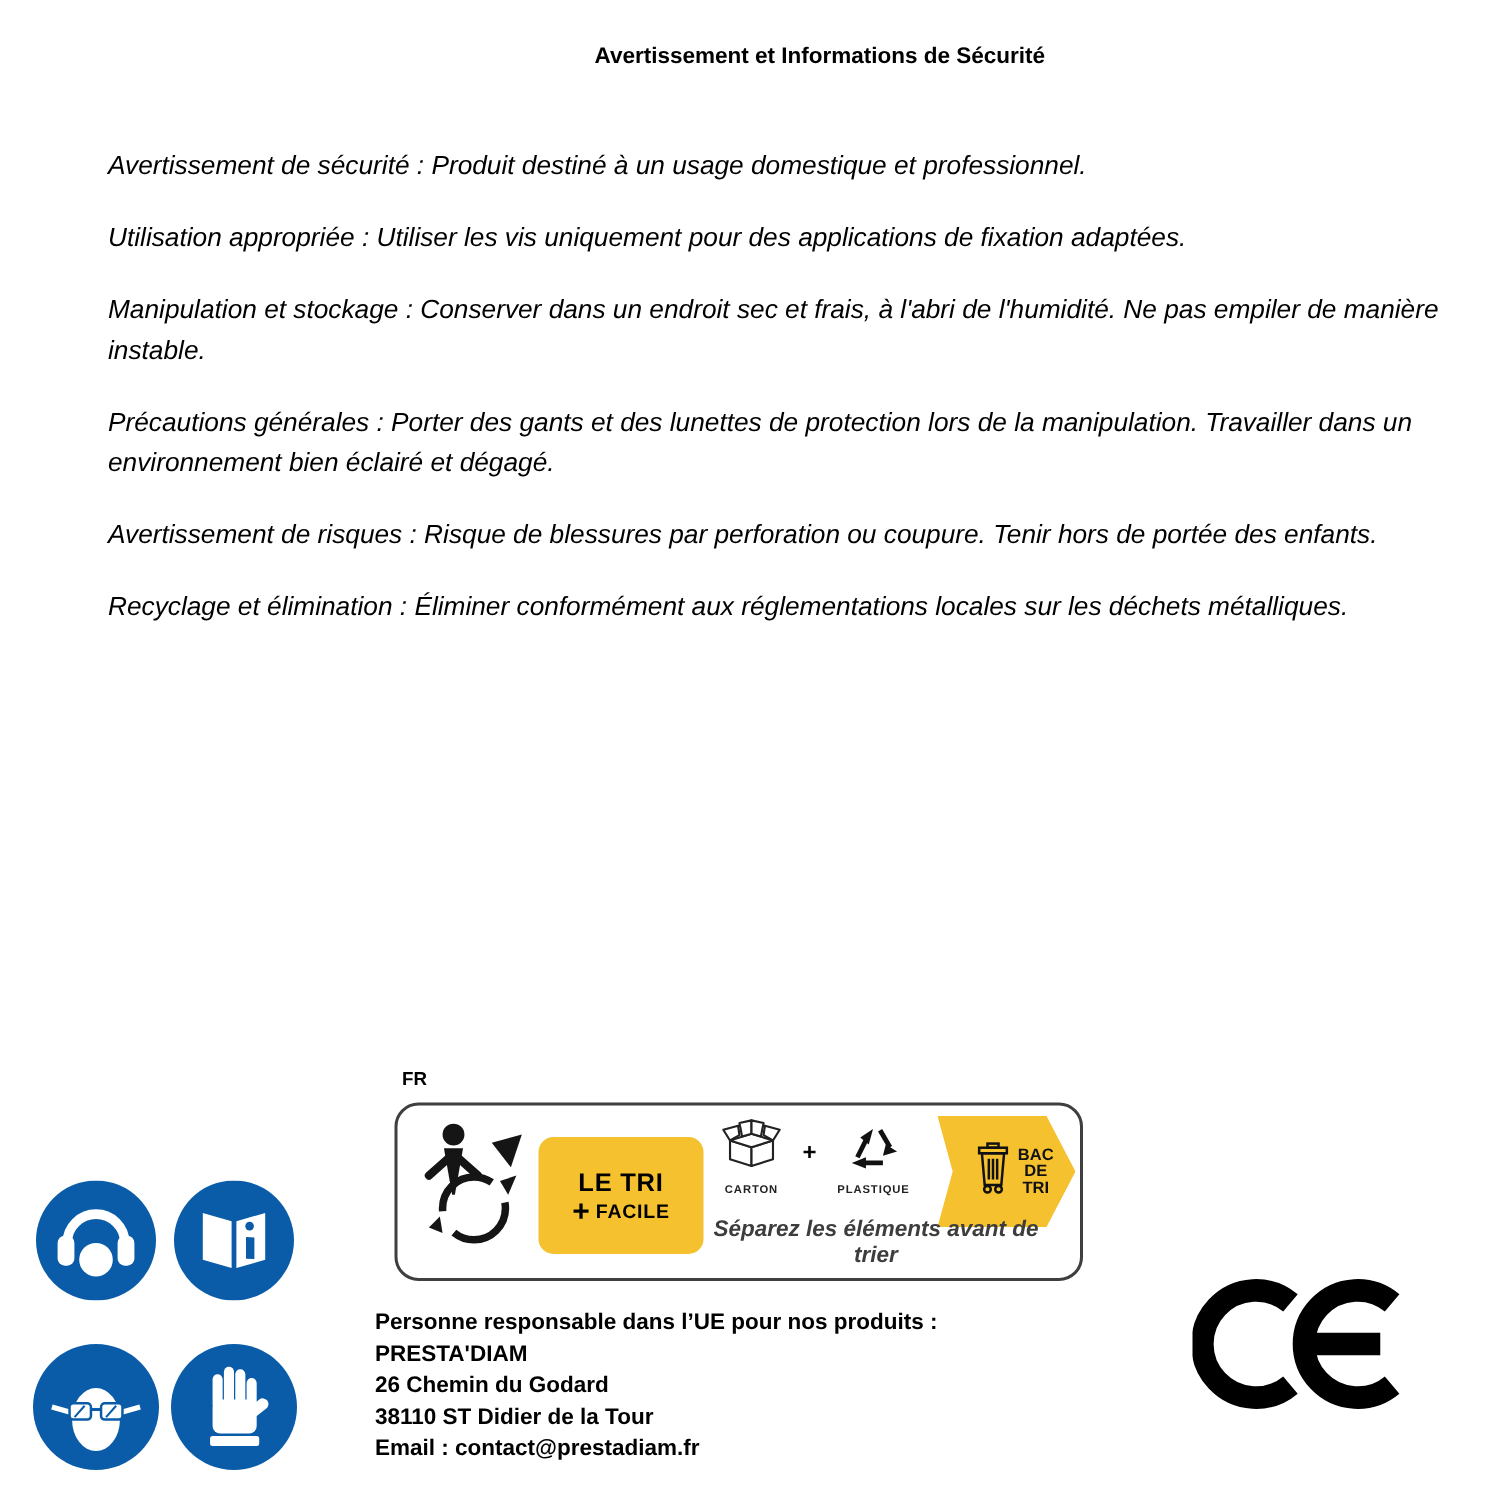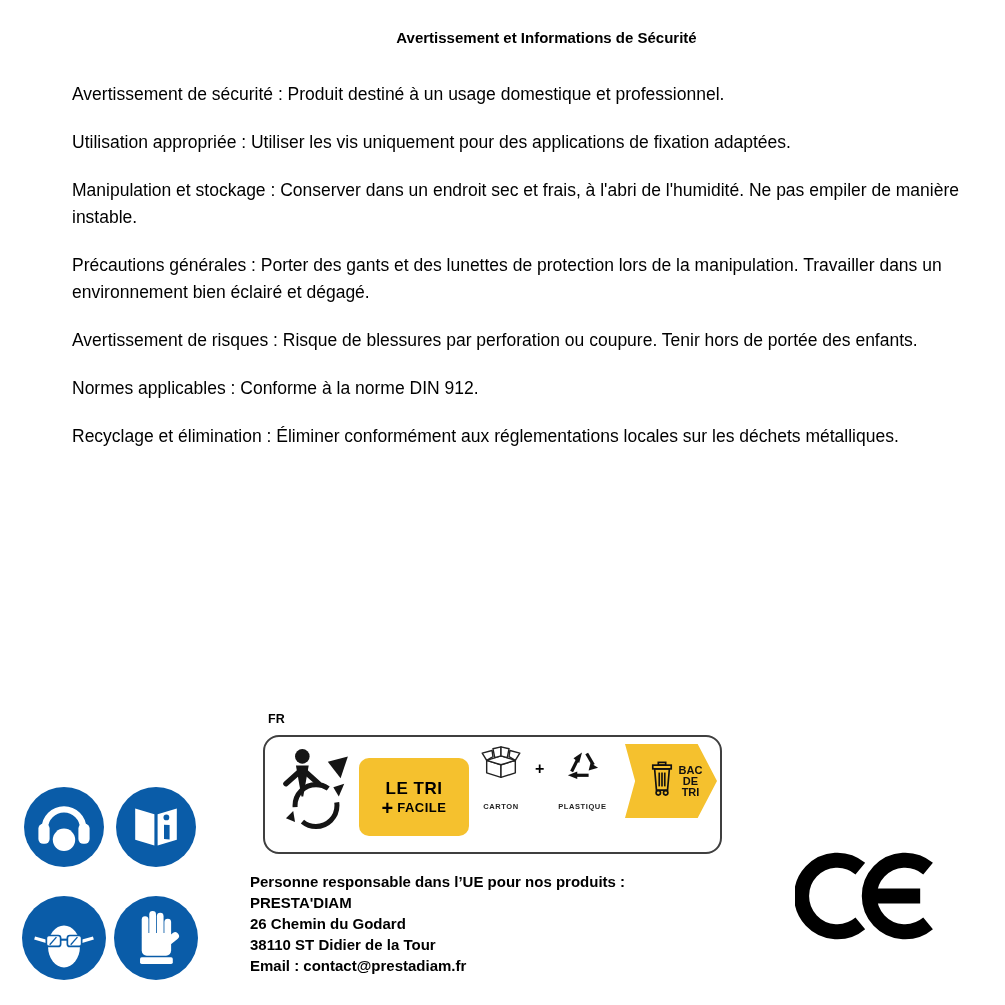--- a/index.html
+++ b/index.html
@@ -4,21 +4,21 @@
 <style>
   html,body{margin:0;padding:0;background:#fff;}
   .page{position:relative;width:1005px;height:1005px;background:#ffffff;
         font-family:"Liberation Sans", sans-serif;color:#000;overflow:hidden;}
 
   .doc-title{position:absolute;top:29px;left:0;width:100%;text-align:center;
              font-size:15px;font-weight:bold;padding-left:44px;}
 
   .content{position:absolute;top:81px;left:72px;width:898px;
            font-size:17.5px;line-height:27px;}
-  .content p{margin:0 0 21px 0;}
+  .content p{margin:16px 0 21px 0;font-style:italic;}
 
   
   .picto{position:absolute;}
 
   
   .fr-label{position:absolute;left:268px;top:712px;font-size:12.5px;font-weight:bold;}
   .tri-wrap{position:absolute;left:263px;top:735px;width:459px;height:119px;
             border:2px solid #3f3f3f;border-radius:16px;background:#fff;box-sizing:border-box;}
   .triman{position:absolute;left:10px;top:8px;}
   .yellow-box{position:absolute;left:94px;top:21px;width:110px;height:78px;
@@ -26,21 +26,21 @@
               align-items:center;justify-content:center;gap:1px;}
   .tri-line1{font-size:17px;font-weight:bold;letter-spacing:.5px;}
   .tri-line2{display:flex;align-items:center;gap:4px;font-weight:bold;}
   .tri-plus{font-size:20px;line-height:16px;}
   .tri-facile{font-size:13px;letter-spacing:.5px;}
 
   .pack-icons{position:absolute;left:206px;top:9px;display:flex;align-items:flex-start;}
   .pack-item{display:flex;flex-direction:column;align-items:center;}
   .pack-item.carton{width:60px;}
   .pack-item.plastique{width:68px;}
-  .pack-label{font-size:7.5px;font-weight:bold;letter-spacing:.6px;margin-top:18px;color:#222;}
+  .pack-label{font-size:7.5px;font-weight:bold;letter-spacing:.6px;margin-top:3px;color:#222;}
   .pack-plus{font-size:16px;font-weight:bold;margin:14px 4px 0 4px;}
 
   .flag{position:absolute;left:360px;top:7px;width:92px;height:74px;background:#F5C12E;
         clip-path:polygon(0 0,79% 0,100% 50%,79% 100%,0 100%,11% 50%);
         display:flex;align-items:center;justify-content:center;gap:5px;padding-left:10px;box-sizing:border-box;}
   .bac-text{font-size:11px;line-height:11px;font-weight:bold;text-align:center;color:#111;}
 
   .tagline{position:absolute;left:195px;right:12px;bottom:7px;text-align:center;
            font-style:italic;font-weight:bold;font-size:15px;color:#3d3d3d;}
 
@@ -56,21 +56,20 @@
 <div class="page">
 
   <div class="doc-title">Avertissement et Informations de Sécurité</div>
 
   <div class="content">
     <p>Avertissement de sécurité : Produit destiné à un usage domestique et professionnel.</p>
     <p>Utilisation appropriée : Utiliser les vis uniquement pour des applications de fixation adaptées.</p>
     <p>Manipulation et stockage : Conserver dans un endroit sec et frais, à l'abri de l'humidité. Ne pas empiler de manière instable.</p>
     <p>Précautions générales : Porter des gants et des lunettes de protection lors de la manipulation. Travailler dans un environnement bien éclairé et dégagé.</p>
     <p>Avertissement de risques : Risque de blessures par perforation ou coupure. Tenir hors de portée des enfants.</p>
-    <p>Normes applicables : Conforme à la norme DIN 912.</p>
     <p>Recyclage et élimination : Éliminer conformément aux réglementations locales sur les déchets métalliques.</p>
   </div>
 
   <div class="picto" style="left:24px;top:787px;">
     <svg width="80" height="80" viewBox="0 0 100 100">
       <circle cx="50" cy="50" r="50" fill="#0A5CA8"></circle>
       <path d="M26,52 A24,24 0 0 1 74,52" fill="none" stroke="#fff" stroke-width="8"></path>
       <circle cx="50" cy="66" r="14" fill="#fff"></circle>
       <rect x="18" y="46" width="14" height="25" rx="6" fill="#fff"></rect>
       <rect x="68" y="46" width="14" height="25" rx="6" fill="#fff"></rect>
@@ -187,20 +186,21 @@
           <circle cx="17" cy="34" r="2.4"></circle>
         </svg>
       </span>
       <span class="bac-text">
         <div>BAC</div>
         <div>DE</div>
         <div>TRI</div>
       </span>
     </div>
 
+    <div class="tagline">Séparez les éléments avant de trier</div>
   </div>
 
   <div class="responsible">
     <div>Personne responsable dans l’UE pour nos produits :</div>
     <div>PRESTA'DIAM</div>
     <div>26 Chemin du Godard</div>
     <div>38110 ST Didier de la Tour</div>
     <div>Email : contact@prestadiam.fr</div>
   </div>
 

